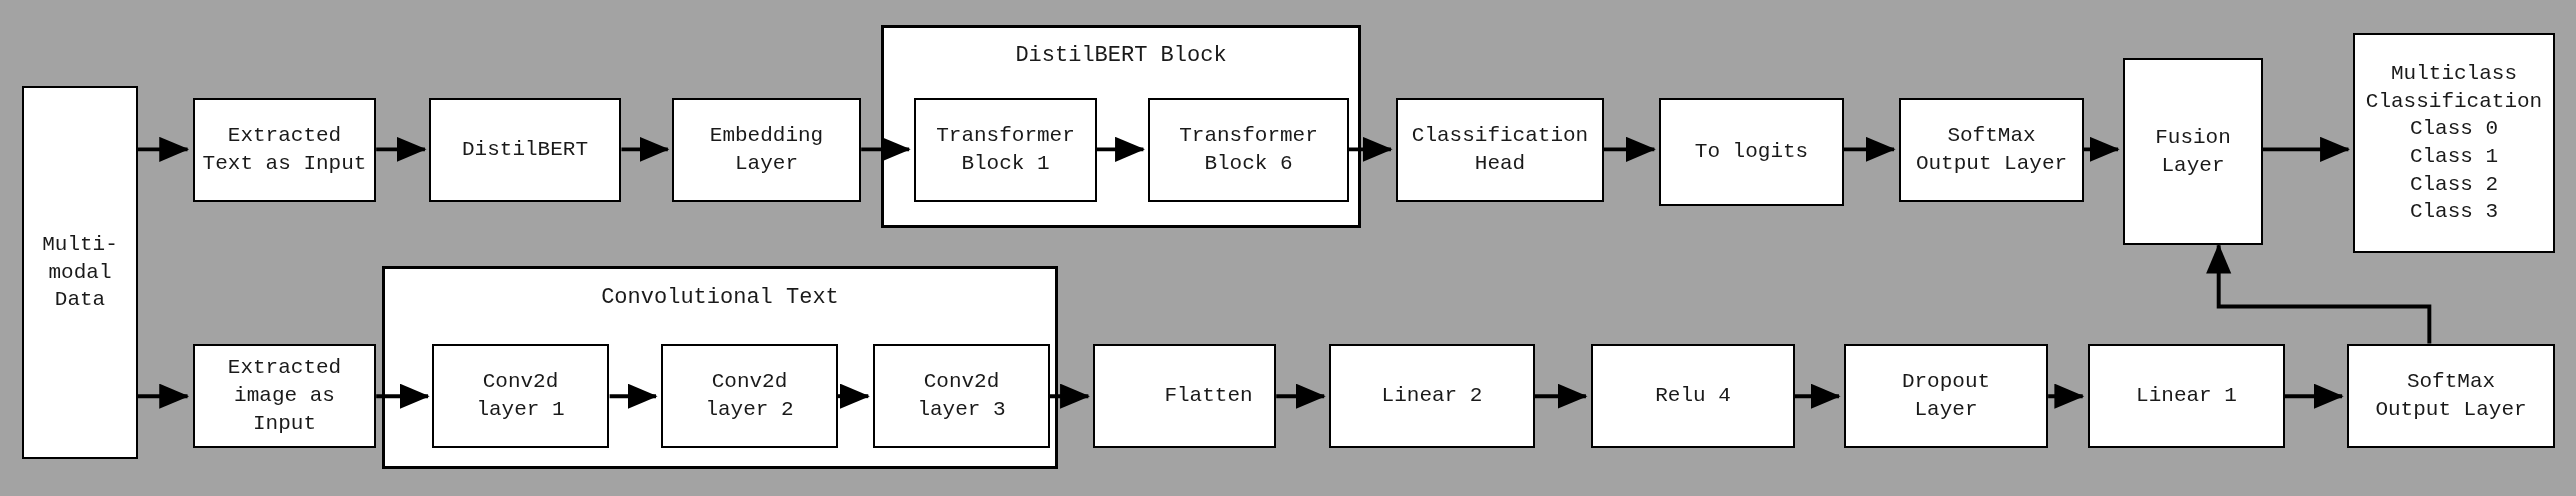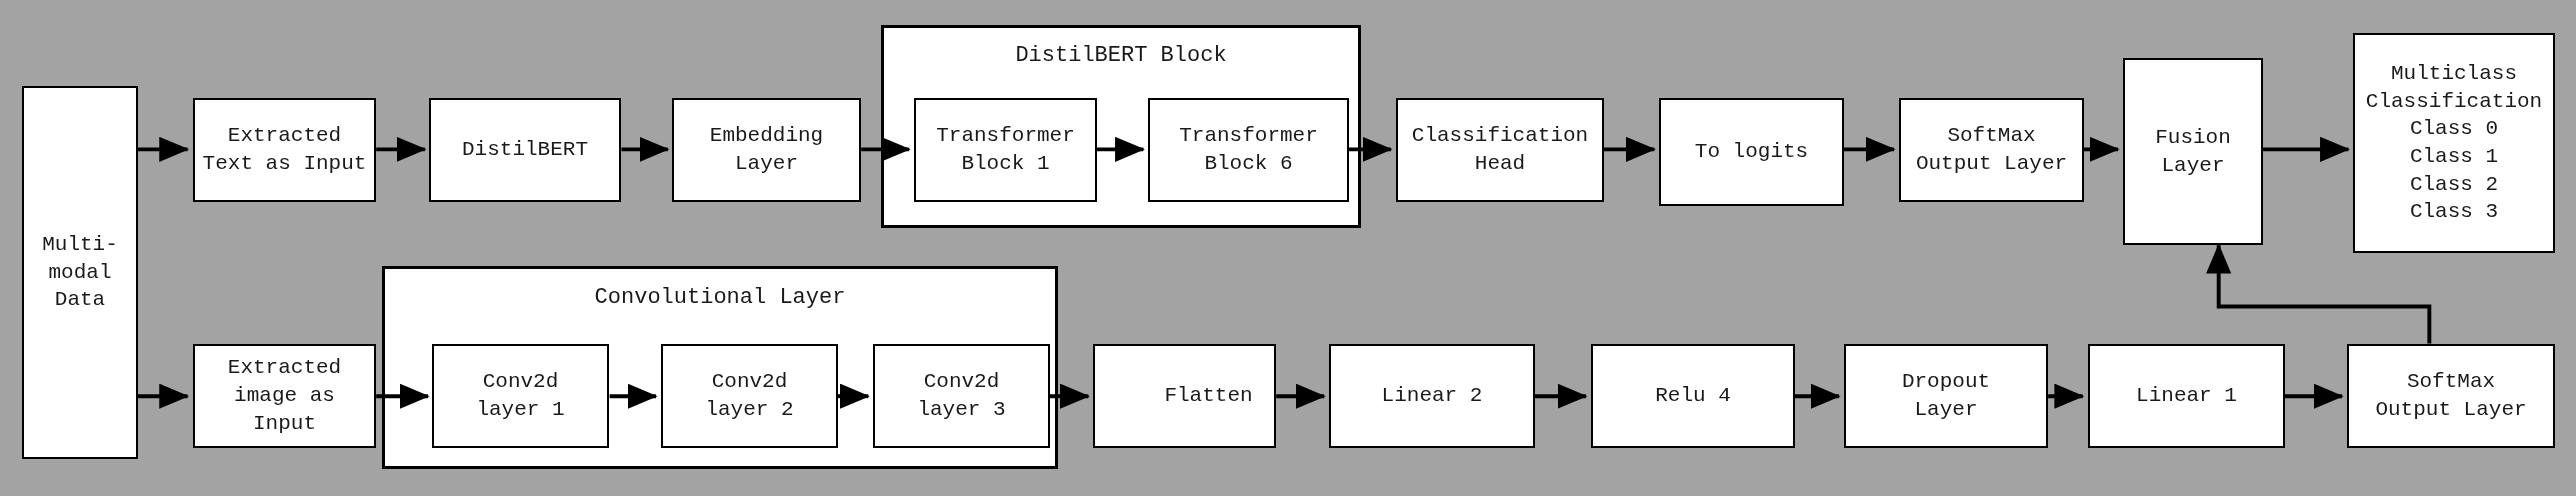--- a/index.html
+++ b/index.html
@@ -17,21 +17,21 @@
 </style>
 </head>
 <body>
 
 <div id="canvas">
 
   <div class="group" style="left:881px;top:25px;width:480px;height:203px;"></div>
   <div class="group-label" style="left:881px;top:43px;width:480px;">DistilBERT Block</div>
 
   <div class="group" style="left:382px;top:266px;width:676px;height:203px;"></div>
-  <div class="group-label" style="left:382px;top:285px;width:676px;">Convolutional Layer</div>
+  <div class="group-label" style="left:382px;top:285px;width:676px;">Convolutional Text</div>
 
   <svg id="wires" viewBox="0 0 3276 631">
     <defs>
       <marker id="ah" markerWidth="9" markerHeight="9" refX="7.2" refY="3.2" orient="auto" markerUnits="strokeWidth">
         <path d="M0,0 L7.6,3.2 L0,6.4 z" fill="#000000"></path>
       </marker>
     </defs>
     <g stroke="#000000" stroke-width="5" fill="none" marker-end="url(#ah)">
 
       <path d="M175,190 L238,190"></path>

